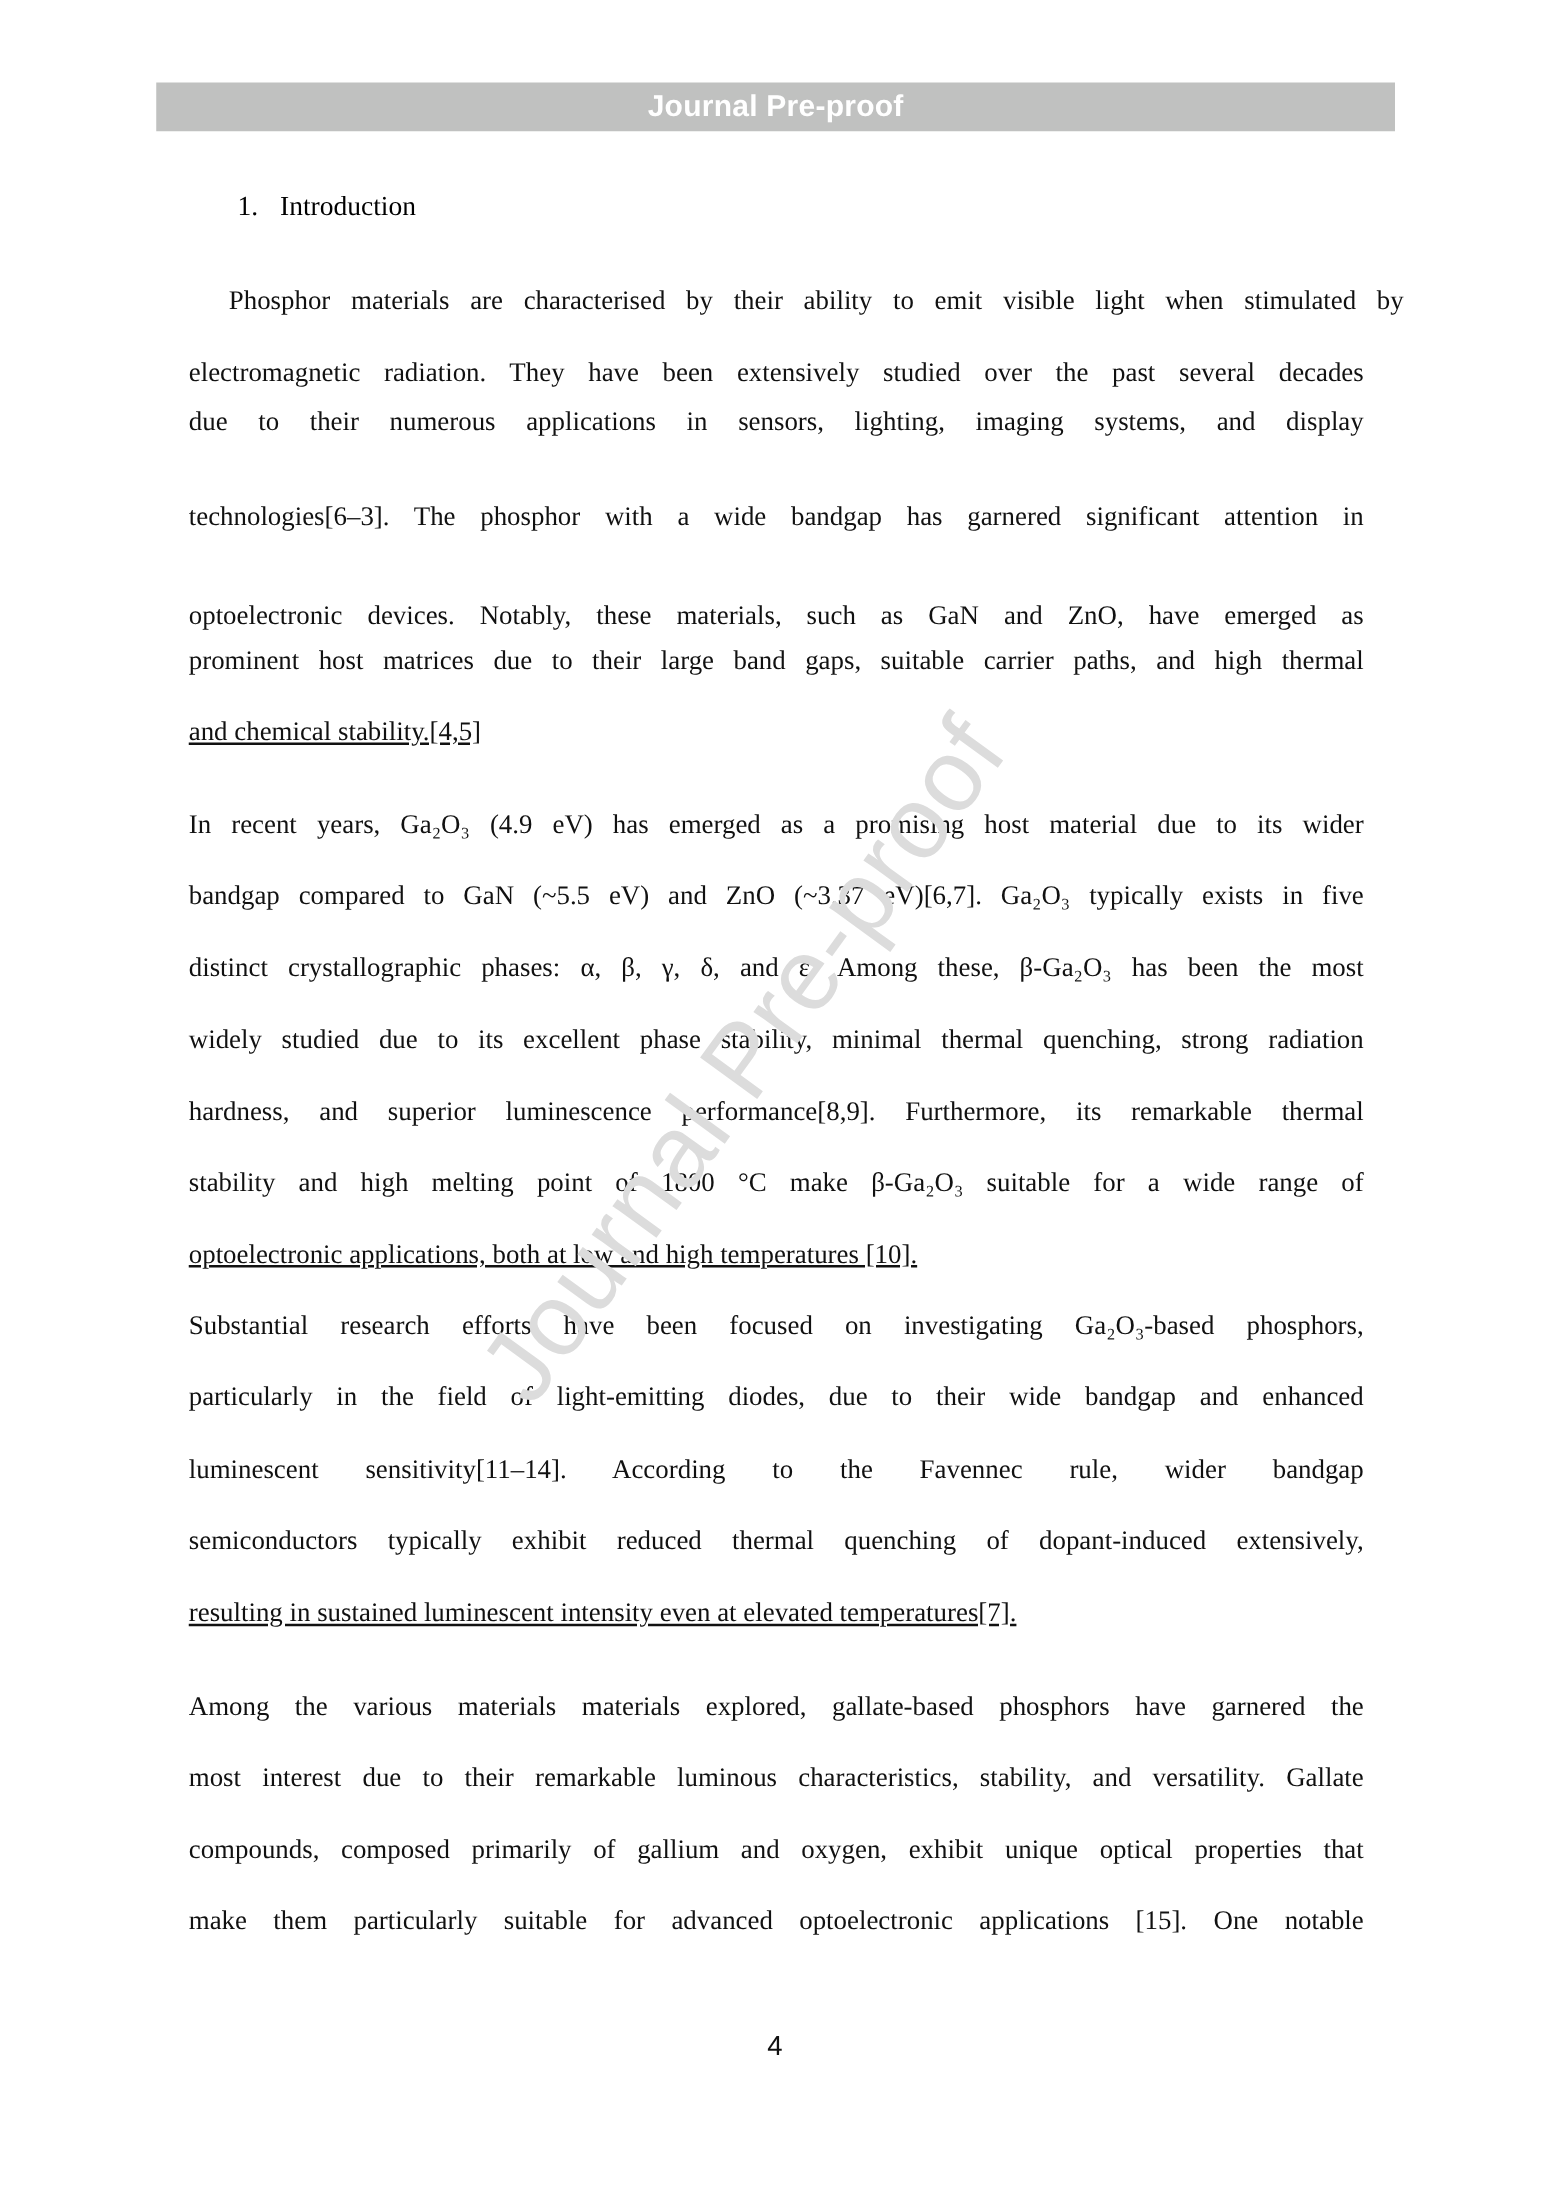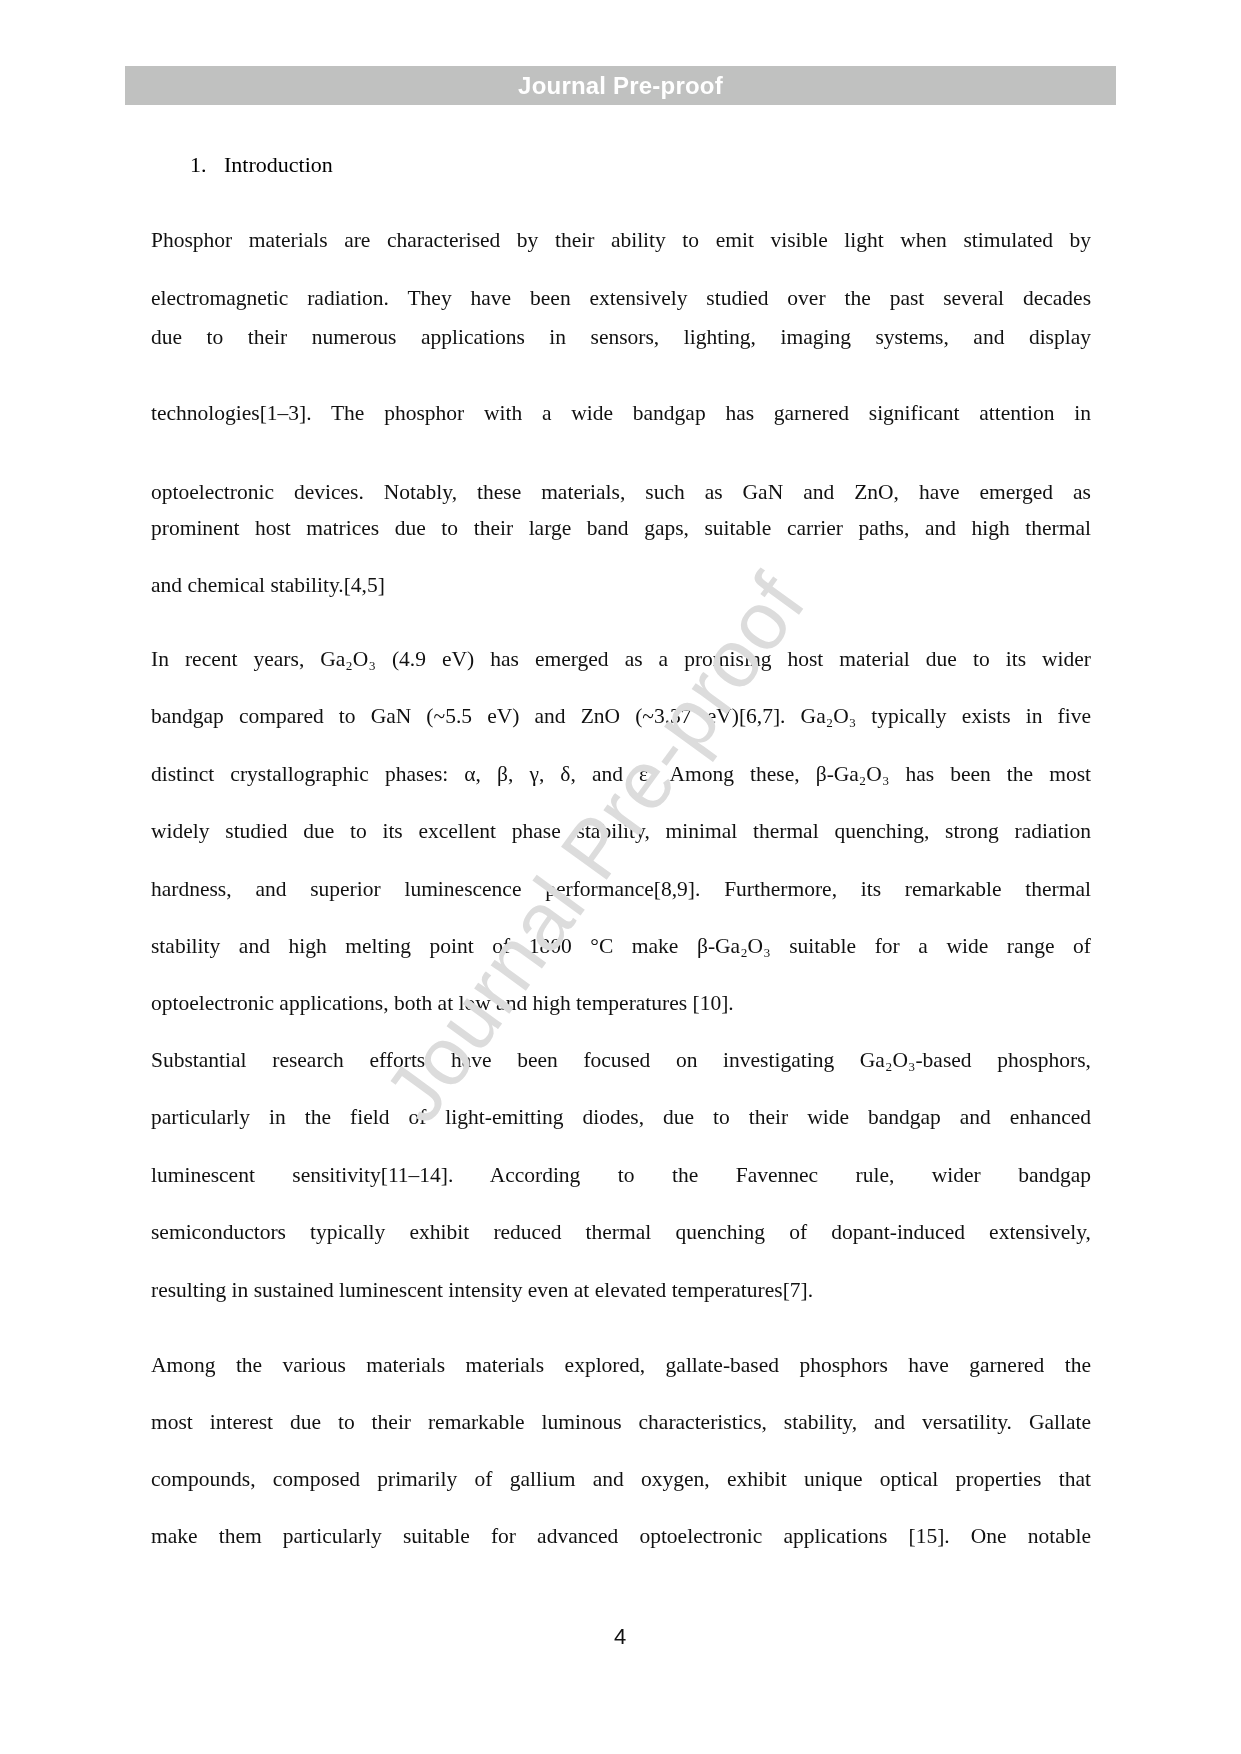--- a/index.html
+++ b/index.html
@@ -18,21 +18,21 @@
     font-family: "Liberation Serif", serif; font-size: 22px; color: #000000;
     line-height: 26px; white-space: nowrap;
   }
   .section-heading .num { display: inline-block; width: 34px; }
   .line {
     position: absolute; left: 151px; width: 940px;
     font-family: "Liberation Serif", serif; font-size: 21.5px; color: #111;
     line-height: 26px; white-space: nowrap; overflow: visible;
     text-align: justify; text-align-last: justify;
   }
-  .line.last { text-align: left; text-align-last: left; }
+  .line.last { text-align: left; text-align-last: left; text-decoration: underline; }
   .watermark {
     position: absolute; left: 595px; top: 848px;
     transform: translate(-50%, -50%) rotate(-54deg);
     font-family: "Liberation Sans", sans-serif; font-size: 82px;
     color: #dcdcdc; white-space: nowrap; pointer-events: none;
     letter-spacing: 1px;
   }
   .page-number {
     position: absolute; left: 600px; width: 40px; top: 1624px;
     text-align: center;
@@ -44,24 +44,24 @@
 
 <div class="header-bar">
   <span class="header-text">Journal Pre-proof</span>
 </div>
 
 <div class="section-heading">
   <span class="num">1.</span><span>Introduction</span>
 </div>
 
 <div id="body-text">
-    <div class="line justify" style="top: 227px;">Phosphor materials are characterised by their ability to emit visible light when stimulated by</div>
+    <div class="line justify" style="top: 227px; margin-left: 32px;">Phosphor materials are characterised by their ability to emit visible light when stimulated by</div>
     <div class="line justify" style="top: 285px;">electromagnetic radiation. They have been extensively studied over the past several decades</div>
     <div class="line justify" style="top: 324px;">due to their numerous applications in sensors, lighting, imaging systems, and display</div>
-    <div class="line justify" style="top: 400px;">technologies[1–3]. The phosphor with a wide bandgap has garnered significant attention in</div>
+    <div class="line justify" style="top: 400px;">technologies[6–3]. The phosphor with a wide bandgap has garnered significant attention in</div>
     <div class="line justify" style="top: 457px; margin-top: 22px;">optoelectronic devices. Notably, these materials, such as GaN and ZnO, have emerged as</div>
     <div class="line justify" style="top: 515px;">prominent host matrices due to their large band gaps, suitable carrier paths, and high thermal</div>
     <div class="line last" style="top: 572px;">and chemical stability.[4,5]</div>
     <div class="line justify" style="top: 646px;">In recent years, Ga₂O₃ (4.9 eV) has emerged as a promising host material due to its wider</div>
     <div class="line justify" style="top: 703px;">bandgap compared to GaN (~5.5 eV) and ZnO (~3.37 eV)[6,7]. Ga₂O₃ typically exists in five</div>
     <div class="line justify" style="top: 761px;">distinct crystallographic phases: α, β, γ, δ, and ε. Among these, β-Ga₂O₃ has been the most</div>
     <div class="line justify" style="top: 818px;">widely studied due to its excellent phase stability, minimal thermal quenching, strong radiation</div>
     <div class="line justify" style="top: 876px;">hardness, and superior luminescence performance[8,9]. Furthermore, its remarkable thermal</div>
     <div class="line justify" style="top: 933px;">stability and high melting point of 1800 °C make β-Ga₂O₃ suitable for a wide range of</div>
     <div class="line last" style="top: 990px;">optoelectronic applications, both at low and high temperatures [10].</div>

